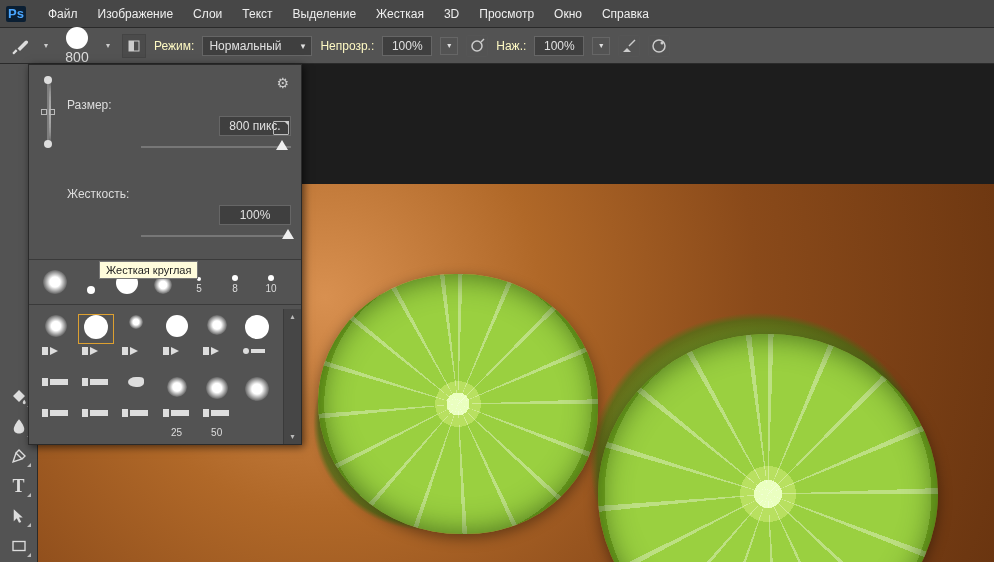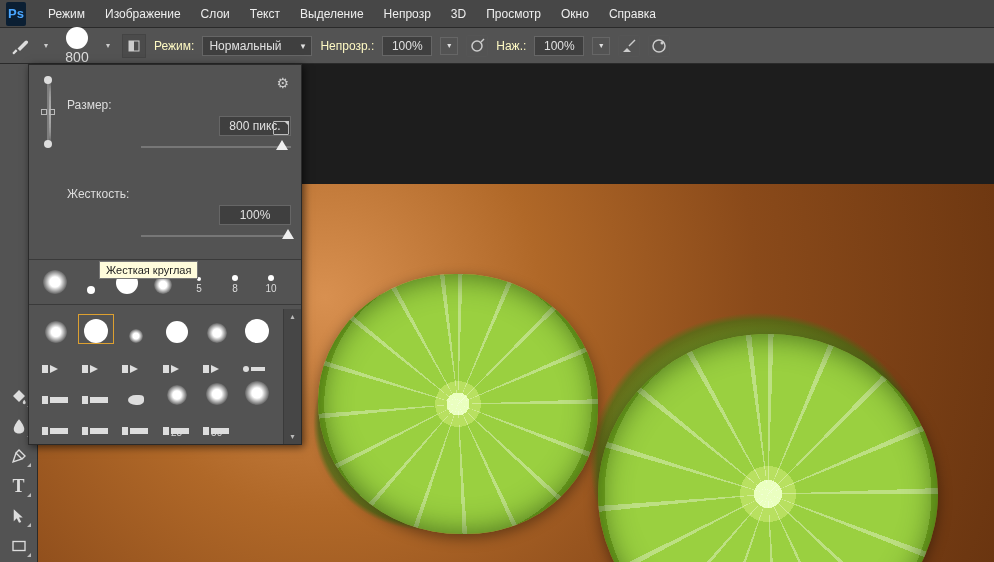--- a/index.html
+++ b/index.html
@@ -1,19 +1,19 @@
 <!DOCTYPE html>
 <html><head>
 <meta charset="utf-8">
 <style>
   * { margin: 0; padding: 0; box-sizing: border-box; user-select: none; }
   body { width: 994px; height: 562px; background: #2e2e2e; font-family: "Segoe UI", Tahoma, sans-serif; font-size: 12px; color: #e0e0e0; overflow: hidden; position: relative; }
   
   .menubar { display: flex; align-items: center; height: 28px; background: #474747; padding: 0 6px; gap: 2px; border-bottom: 1px solid #2a2a2a; }
-  .ps-logo { width: 20px; height: 24px; background: #0b1f33; color: #4aa6ff; font-weight: 700; font-size: 13px; display: flex; align-items: center; justify-content: center; border-radius: 2px; margin-right: 10px;}
+  .ps-logo { width: 20px; height: 16px; background: #0b1f33; color: #4aa6ff; font-weight: 700; font-size: 13px; display: flex; align-items: center; justify-content: center; border-radius: 2px; margin-right: 10px;}
   .menu-item { padding: 4px 10px; cursor: default; color: #eee; }
   
   .optionsbar { display: flex; align-items: center; height: 36px; background: #535353; padding: 0 8px; gap: 8px; border-bottom: 1px solid #2a2a2a; }
   .opt-brush-icon { width: 24px; height: 24px; display:flex; align-items:center; justify-content:center;}
   .opt-brush-icon svg { width: 20px; height: 20px; }
   .little-chevron { font-size:8px; color:#ccc; padding:0 4px;}
   .brush-pre { display:flex; flex-direction:column; align-items:center; width:34px;}
   .brush-circle { width: 22px; height:22px; border-radius:50%; background:#fff; }
   .brush-pre-num { font-size:14px; color:#ddd;}
   .toggle-icon { width:24px; height:24px; display:flex; align-items:center; justify-content:center; border:1px solid #444; background:#4b4b4b;}
@@ -63,42 +63,42 @@
   .bp-divider { height:1px; background:#3a3a3a; margin:4px 0;}
   .bp-row1 { display:flex; gap:4px; padding:6px 10px; align-items:flex-end;}
   .preset { width:32px; display:flex; flex-direction:column; align-items:center;}
   .preset .num { font-size:10px; color:#ddd; margin-top:2px;}
   .dot-blur { border-radius:50%; background:radial-gradient(circle,#fff 0 30%, rgba(255,255,255,0) 75%);}
   .dot-hard { border-radius:50%; background:#fff;}
   .bp-grid-wrap { display:flex;}
   .bp-grid { flex:1; display:grid; grid-template-columns:repeat(6,1fr); gap:3px; padding:6px 6px 8px 10px;}
   .bp-scroll { width:18px; background:#464646; display:flex; flex-direction:column; align-items:center; justify-content:space-between; border-left:1px solid #3a3a3a;}
   .bp-scroll .arr { font-size:8px; color:#bbb; padding:3px;}
-  .bp-cell { width:34px; height:28px; display:flex; flex-direction:column; align-items:center; justify-content:flex-end; position:relative;}
+  .bp-cell { width:34px; height:28px; display:flex; flex-direction:column; align-items:center; justify-content:flex-start; position:relative;}
   .bp-cell .num { font-size:10px; color:#ddd; position:absolute; bottom:-2px;}
   .bp-cell.sel { outline:1px solid #dda030;}
   .stroke-icon { width:28px; height:10px; display:flex; align-items:center;}
   .stroke-tri { width:0; height:0; border-top:4px solid transparent; border-bottom:4px solid transparent; border-left:8px solid #ddd; margin-left:2px;}
   .stroke-flat { width:24px; height:6px; background:#ddd;}
   .stroke-dot { width:6px; height:6px; border-radius:50%; background:#ddd;}
   .stroke-blot { width:16px; height:10px; background:#ddd; border-radius:50% 30% 40% 50%;}
   .tooltip { position:absolute; background:#fffcdc; color:#222; border:1px solid #777; font-size:11px; padding:2px 6px; z-index:60; white-space:nowrap;}
 </style>
 </head>
 <body>
 
 <div class="menubar">
   <div class="ps-logo">Ps</div>
   <div id="menu-host" style="display: flex;">
-      <div class="menu-item">Режим</div>
+      <div class="menu-item">Файл</div>
       <div class="menu-item">Изображение</div>
       <div class="menu-item">Слои</div>
       <div class="menu-item">Текст</div>
       <div class="menu-item">Выделение</div>
-      <div class="menu-item">Непрозр</div>
+      <div class="menu-item">Жесткая</div>
       <div class="menu-item">3D</div>
       <div class="menu-item">Просмотр</div>
       <div class="menu-item">Окно</div>
       <div class="menu-item">Справка</div>
     </div>
 </div>
 
 <div class="optionsbar">
   <div class="opt-brush-icon">
     <svg viewBox="0 0 24 24">

